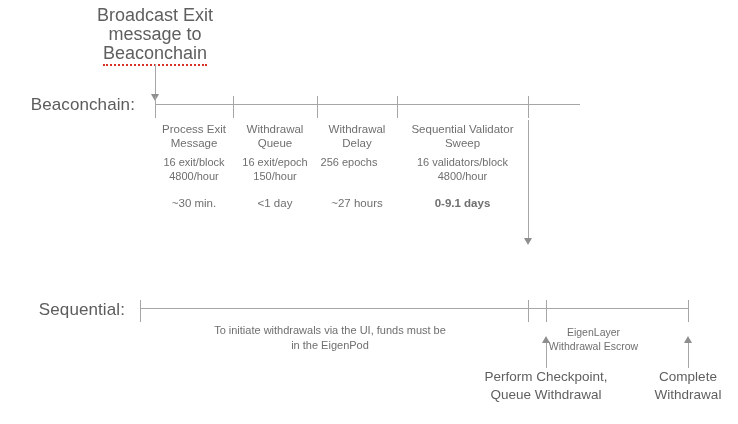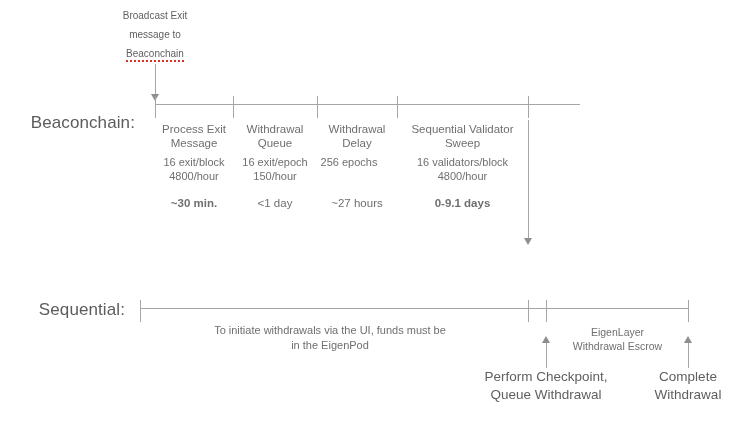--- a/index.html
+++ b/index.html
@@ -23,21 +23,21 @@
 
   
   .row-label {
     font-size: 17px;
     color: #5c5c5c;
     text-align: right;
     letter-spacing: 0.1px;
     white-space: nowrap;
   }
   .callout {
-    font-size: 10px;
+    font-size: 18px;
     color: #5f5f5f;
     text-align: center;
     line-height: 19px;
     white-space: nowrap;
   }
   .spell-error {
     border-bottom: 2px dotted #d93025;
     padding-bottom: 1px;
   }
   .seg-title {
@@ -122,39 +122,39 @@
     <div>Broadcast Exit</div>
     <div>message to</div>
     <div>
       <span class="spell-error">Beaconchain</span>
     </div>
   </div>
 
   <div class="abs vline" style="left:155px; top:64px; height:38px;"></div>
   <div class="abs arrowhead-down" style="left:151px; top:94px;"></div>
 
-  <div class="abs row-label" style="left:0px; top:113px; width:135px;">Beaconchain:</div>
+  <div class="abs row-label" style="left:0px; top:95px; width:135px;">Beaconchain:</div>
 
   <div class="abs axis" style="left:155px; top:104px; width:425px;"></div>
 
   <div class="abs tick" style="left:155px; top:96px; height:22px;"></div>
   <div class="abs tick" style="left:233px; top:96px; height:22px;"></div>
   <div class="abs tick" style="left:317px; top:96px; height:22px;"></div>
   <div class="abs tick" style="left:397px; top:96px; height:22px;"></div>
   <div class="abs tick" style="left:528px; top:96px; height:22px;"></div>
 
   <div class="abs seg-title" style="left:152px; top:114px; width:84px;">
     <div>Process Exit</div>
     <div>Message</div>
   </div>
   <div class="abs seg-rate" style="left:152px; top:155px; width:84px;">
     <div>16 exit/block</div>
     <div>4800/hour</div>
   </div>
-  <div class="abs seg-time" style="left:152px; top:196px; width:84px;font-weight:bold;">~30 min.</div>
+  <div class="abs seg-time" style="left:152px; top:196px; width:84px;">~30 min.</div>
 
   <div class="abs seg-title" style="left:233px; top:114px; width:84px;">
     <div>Withdrawal</div>
     <div>Queue</div>
   </div>
   <div class="abs seg-rate" style="left:233px; top:155px; width:84px;">
     <div>16 exit/epoch</div>
     <div>150/hour</div>
   </div>
   <div class="abs seg-time" style="left:233px; top:196px; width:84px;">&lt;1 day</div>
@@ -190,21 +190,21 @@
   <div class="abs tick" style="left:140px; top:300px; height:22px;"></div>
   <div class="abs tick" style="left:528px; top:300px; height:22px;"></div>
   <div class="abs tick" style="left:546px; top:300px; height:22px;"></div>
   <div class="abs tick" style="left:688px; top:300px; height:22px;"></div>
 
   <div class="abs exec-note" style="left:180px; top:323px; width:300px;">
     <div>To initiate withdrawals via the UI, funds must be</div>
     <div>in the EigenPod</div>
   </div>
 
-  <div class="abs escrow-label" style="left:547px; top:325px; width:141px;">
+  <div class="abs escrow-label" style="left:523px; top:325px; width:141px;">
     <div>EigenLayer</div>
     <div>Withdrawal Escrow</div>
   </div>
 
   <div class="abs vline" style="left:546px; top:340px; height:28px;"></div>
   <div class="abs arrowhead-up" style="left:542px; top:336px;"></div>
 
   <div class="abs vline" style="left:688px; top:340px; height:28px;"></div>
   <div class="abs arrowhead-up" style="left:684px; top:336px;"></div>
 

